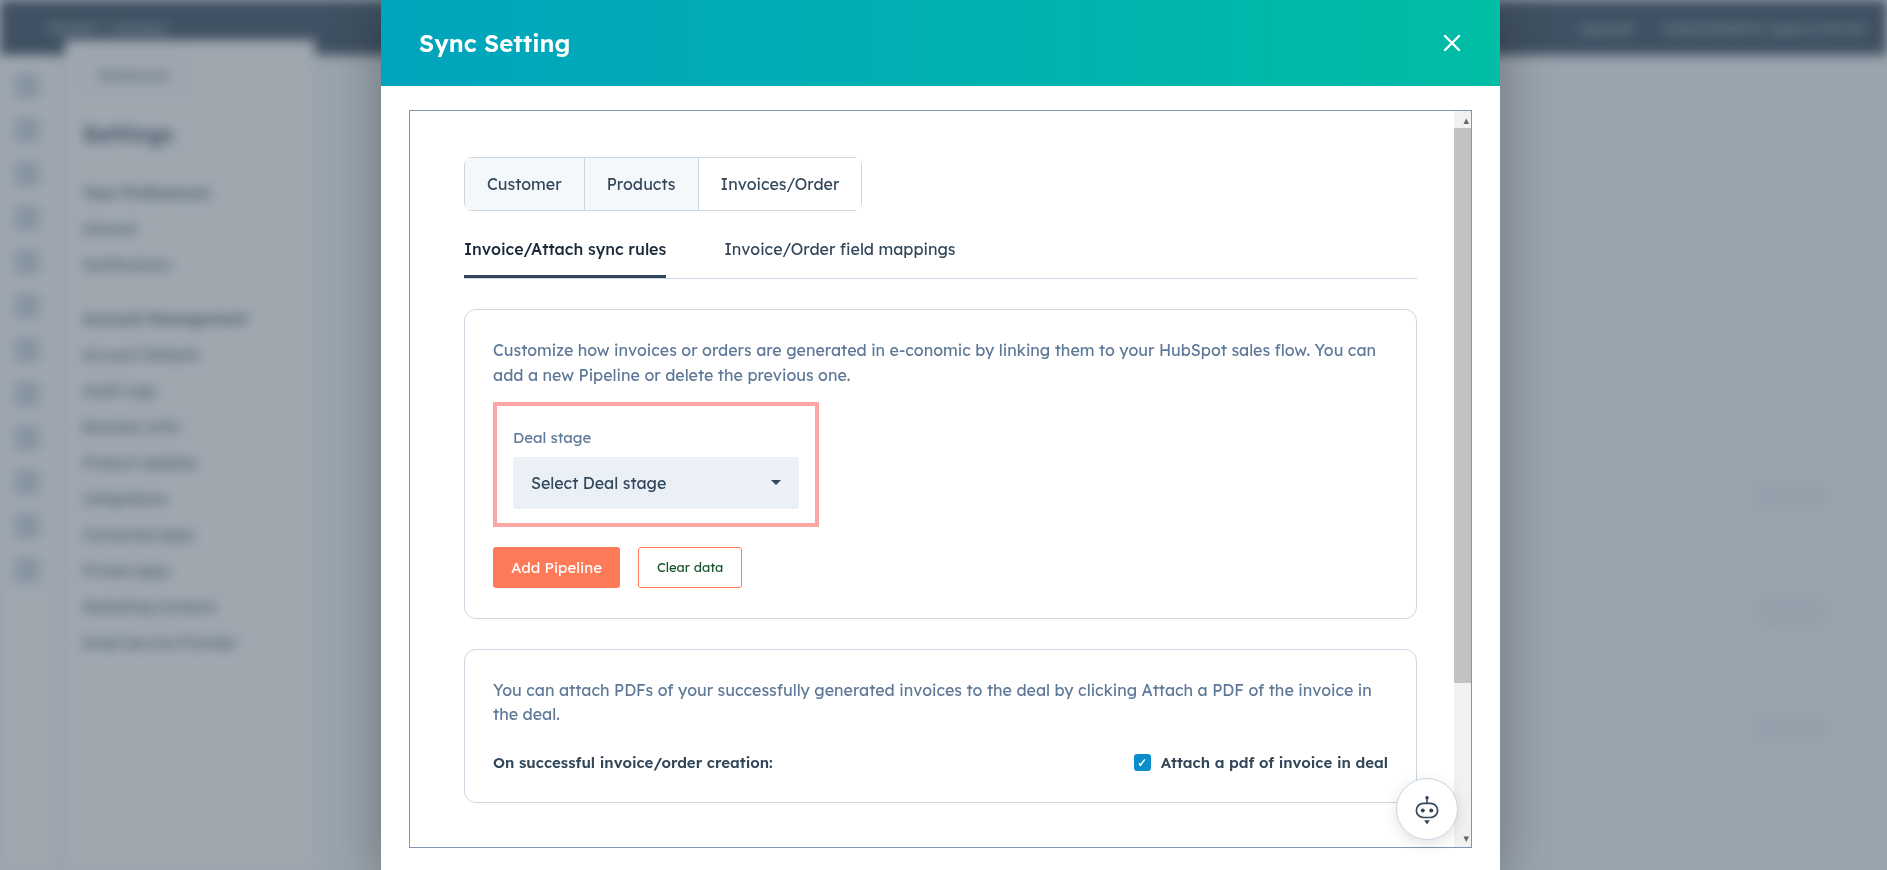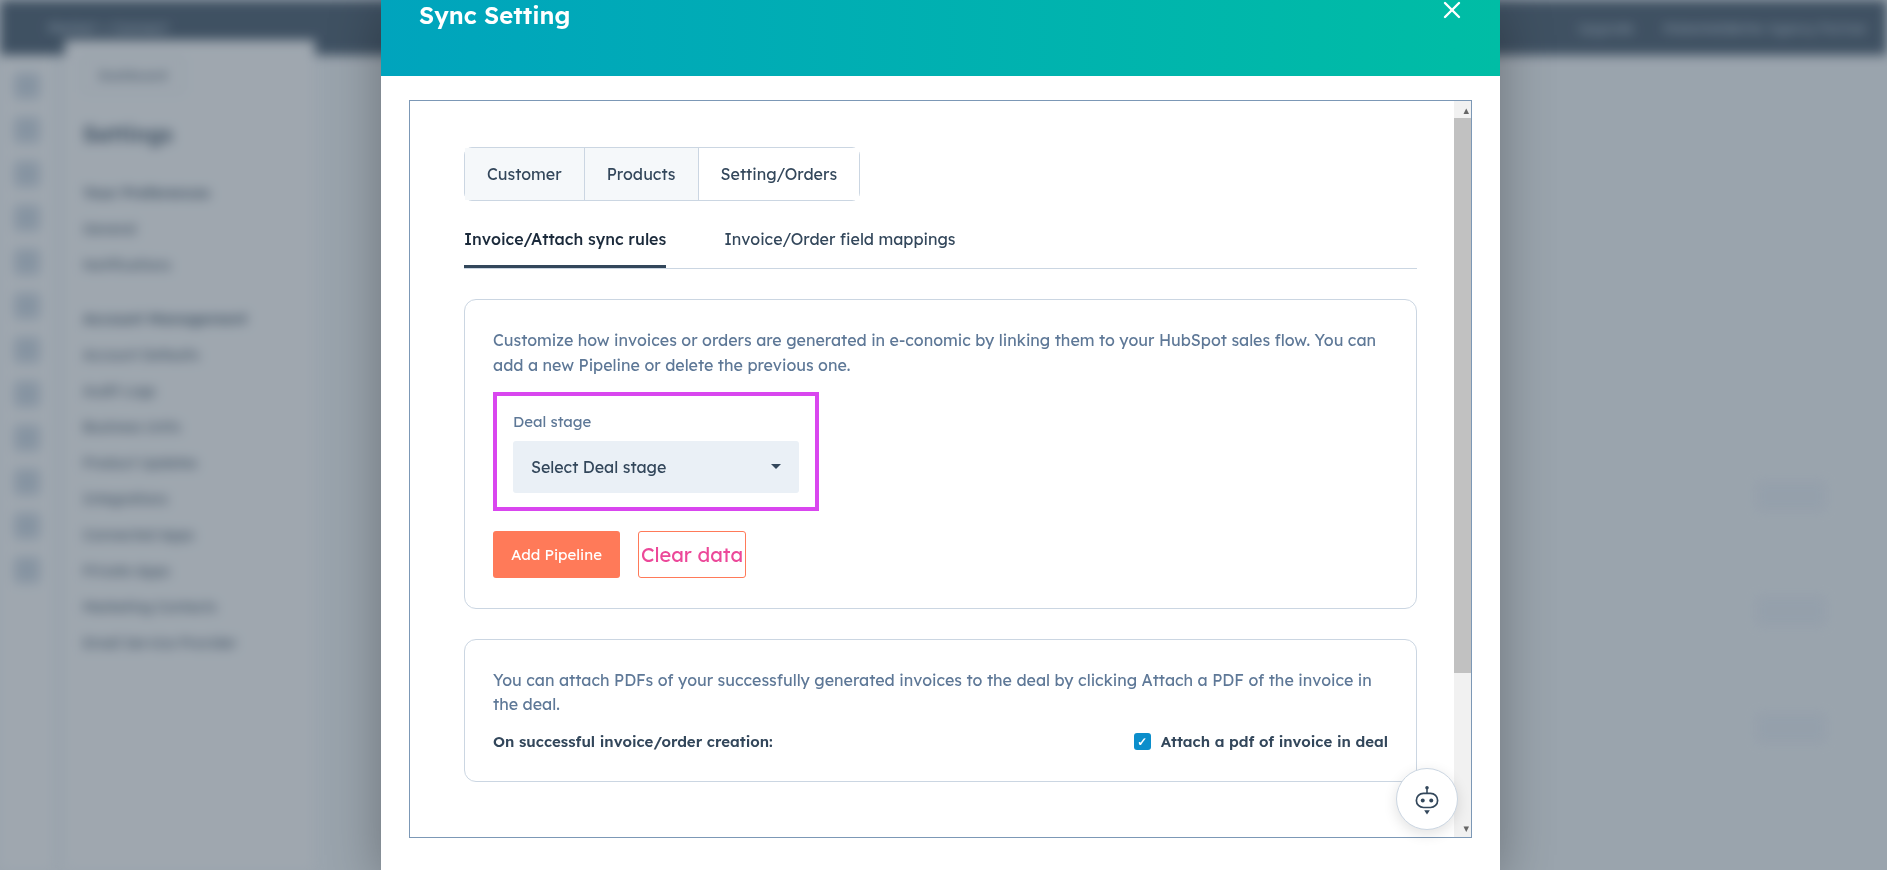--- a/index.html
+++ b/index.html
@@ -12,47 +12,47 @@
   .bg .panel .back{border:1px solid #cbd6e2;border-radius:3px;padding:8px 14px;font-size:13px;color:#33475b;display:inline-block}
   .bg .panel h2{font-size:22px;margin-top:28px;color:#33475b;font-weight:600}
   .bg .panel h3{font-size:15px;margin-top:35px;color:#33475b;font-weight:600}
   .bg .panel a{display:block;font-size:14px;color:#33475b;margin-top:18px}
   .bg .rail{position:absolute;left:0;top:55px;width:55px;background:#fff;height:815px;border-right:1px solid #e3e8ee}
   .bg .rail div{width:26px;height:26px;background:#cbd6e2;border-radius:4px;margin:18px auto}
   .bg .btn{position:absolute;right:60px;width:72px;height:32px;background:#eaf0f6;border-radius:3px}
   .overlay{position:absolute;inset:0;background:rgba(45,62,80,.45)}
   
   .modal{position:absolute;left:381px;top:0;width:1119px;height:870px;background:#fff;box-shadow:0 10px 50px rgba(0,0,0,.3)}
-  .modal-head{height:76px;background:linear-gradient(90deg,#00a4bd 0%,#00bda5 100%);display:flex;align-items:flex-start;padding:0 38px;color:#fff}
+  .modal-head{height:86px;background:linear-gradient(90deg,#00a4bd 0%,#00bda5 100%);display:flex;align-items:center;padding:0 38px;color:#fff}
   .modal-head h1{font-size:24px;font-weight:600}
   .modal-head .x{margin-left:auto;cursor:pointer;display:flex}
   .modal-body{padding:24px 28px 0;position:relative;height:784px}
   .frame{border:1px solid #7c98b6;height:738px;padding:46px 54px 0;overflow:hidden;position:relative}
   .scrollbar{position:absolute;top:0;right:0;width:17px;height:100%;background:#f1f1f1}
   .scrollbar-thumb{position:absolute;top:0;right:0;width:17px;height:555px;background:#c1c1c1}
   .scrollbar-arrow{position:absolute;right:2px;font-size:11px;color:#666}
   .tabs1{display:flex;border:1px solid #cbd6e2;border-radius:8px;width:fit-content}
   .tabs1 .t{padding:16px 22px;font-size:16px;color:#33475b;border-right:1px solid #cbd6e2;background:#f5f8fa;cursor:pointer}
   .tabs1 .t:last-child{border-right:none}
   .tabs1 .t.active{background:#fff}
   .tabs2{display:flex;gap:58px;margin-top:28px;border-bottom:1px solid #cbd6e2}
   .tabs2 .st{font-size:16px;color:#33475b;padding-bottom:16px;cursor:pointer}
   .tabs2 .st.active{border-bottom:3px solid #33475b;font-weight:500;color:#1b2a3b}
   .card{border:1px solid #cbd6e2;border-radius:12px;padding:28px 28px 30px;margin-top:30px}
   .desc{font-size:16px;line-height:1.55;color:#5e7897}
   .row{display:flex;gap:22px;margin-top:22px}
   .col{flex:0 0 298px}
-  .col.highlight{border:4px solid #d946ef;padding:16px 16px 14px;margin-top:-8px;flex:0 0 326px}
+  .col.highlight{border:4px solid #fca5a5;padding:22px 16px 14px;margin-top:-8px;flex:0 0 326px}
   .lbl{font-size:15px;color:#5e7897;margin-bottom:10px}
   .select{background:#eaf0f6;height:52px;border-radius:3px;display:flex;align-items:center;padding:0 18px;color:#33475b;font-size:16px;cursor:pointer;justify-content:space-between}
   .select .caret{border-left:5px solid transparent;border-right:5px solid transparent;border-top:5px solid #33475b}
   .btnrow{display:flex;gap:18px;margin-top:20px}
   .btn-primary{background:#ff7a59;color:#fff;border:none;border-radius:3px;padding:11px 18px;font-size:15px;font-weight:400;cursor:pointer}
-  .btn-outline{background:#fff;color:#ec4899;border:1px solid #ff7a59;border-radius:3px;padding:10px 2px;font-size:20px;cursor:pointer}
-  .row2{display:flex;align-items:flex-start;justify-content:space-between;margin-top:15px}
+  .btn-outline{background:#fff;color:#14532d;border:1px solid #ff7a59;border-radius:3px;padding:10px 18px;font-size:13px;cursor:pointer}
+  .row2{display:flex;align-items:flex-start;justify-content:space-between;margin-top:26px}
   .strong{font-size:15px;font-weight:600;color:#33475b}
   .chk{display:flex;align-items:center;gap:10px;color:#33475b;font-size:15px;font-weight:600}
   .chk .box{width:17px;height:17px;background:#0b8ecb;border-radius:3px;display:flex;align-items:center;justify-content:center;color:#fff;font-size:12px}
   .fab{position:absolute;right:42px;bottom:30px;width:62px;height:62px;border-radius:50%;background:#fff;border:1px solid #cbd6e2;display:flex;align-items:center;justify-content:center;box-shadow:0 4px 14px rgba(0,0,0,.12)}
   .fab svg{width:34px;height:34px}
 </style>
 </head>
 <body>
 
 <div class="bg">
@@ -115,21 +115,21 @@
         </svg>
     </span>
   </div>
 
   <div class="modal-body">
     <div class="frame">
 
       <div class="tabs1">
         <div class="t">Customer</div>
         <div class="t">Products</div>
-        <div class="t active">Setting/Orders</div>
+        <div class="t active">Invoices/Order</div>
       </div>
 
       <div class="tabs2">
         <div class="st active">Invoice/Attach sync rules</div>
         <div class="st">Invoice/Order field mappings</div>
       </div>
 
       <div class="card">
         <p class="desc">Customize how invoices or orders are generated in e-conomic by linking them to your HubSpot sales flow. You can add a new Pipeline or delete the previous one.</p>
         <div class="row">

